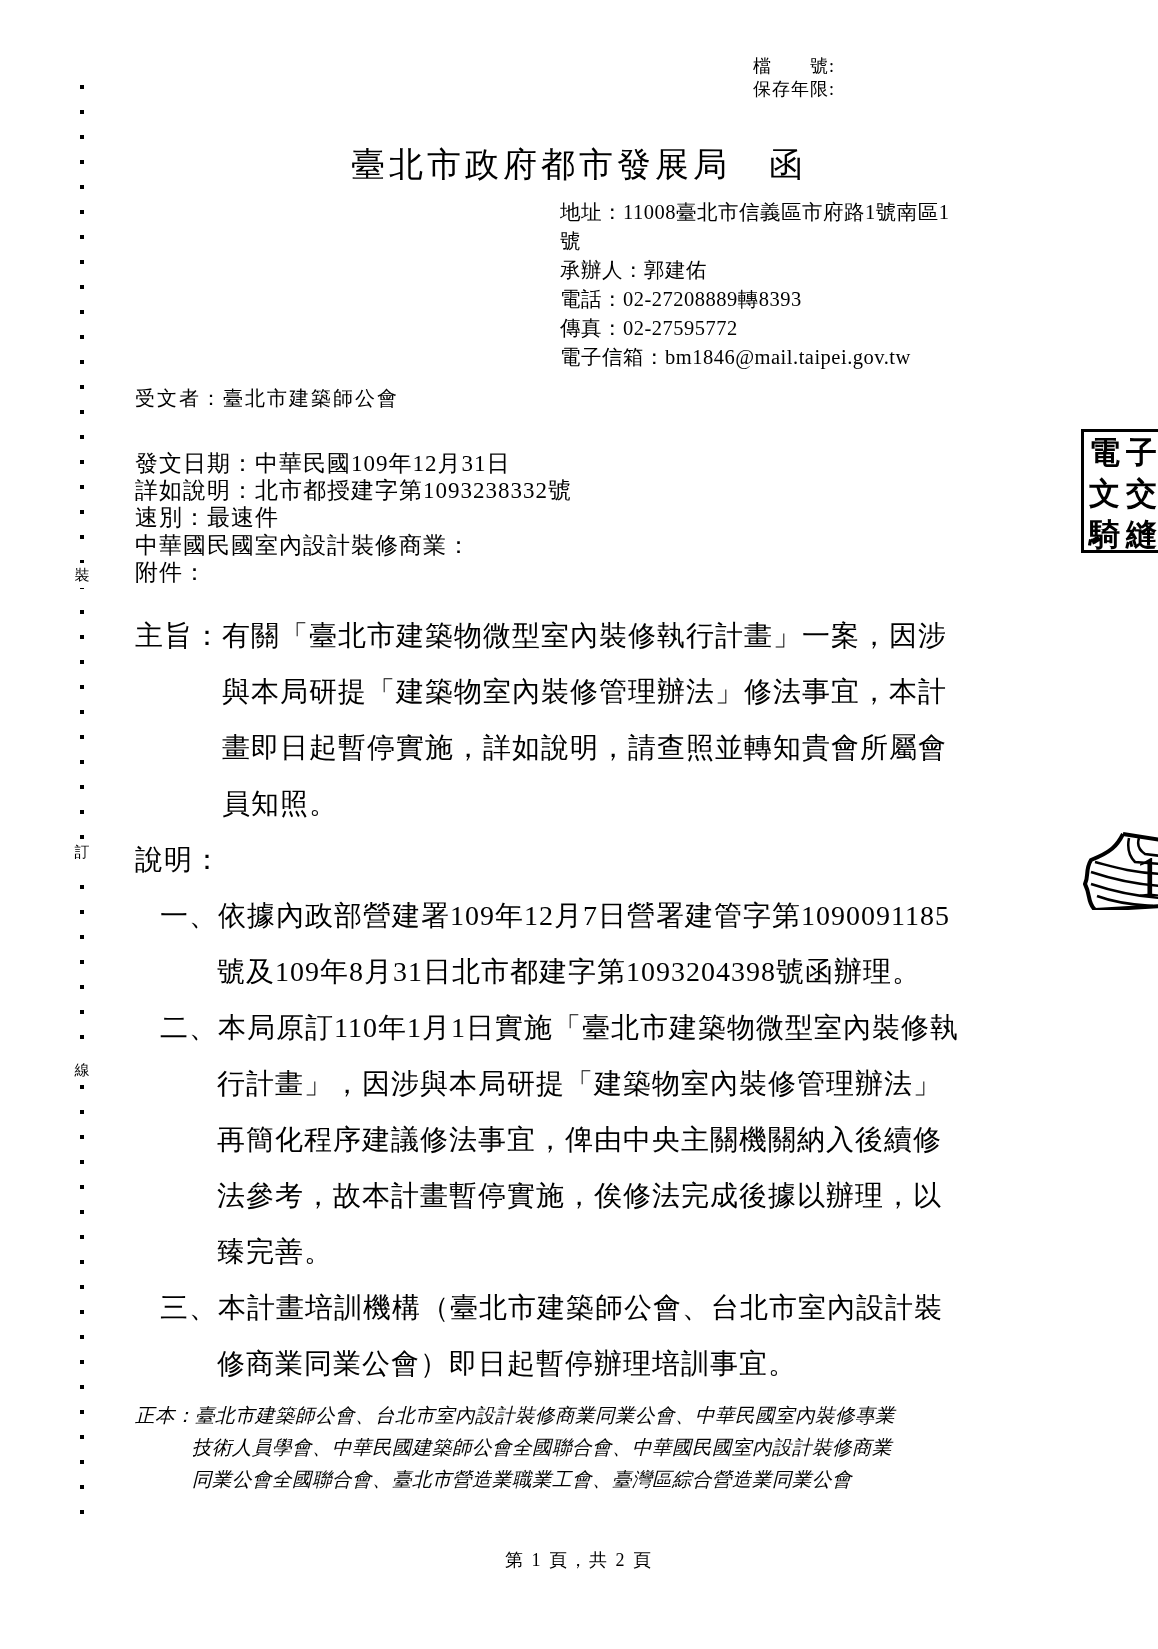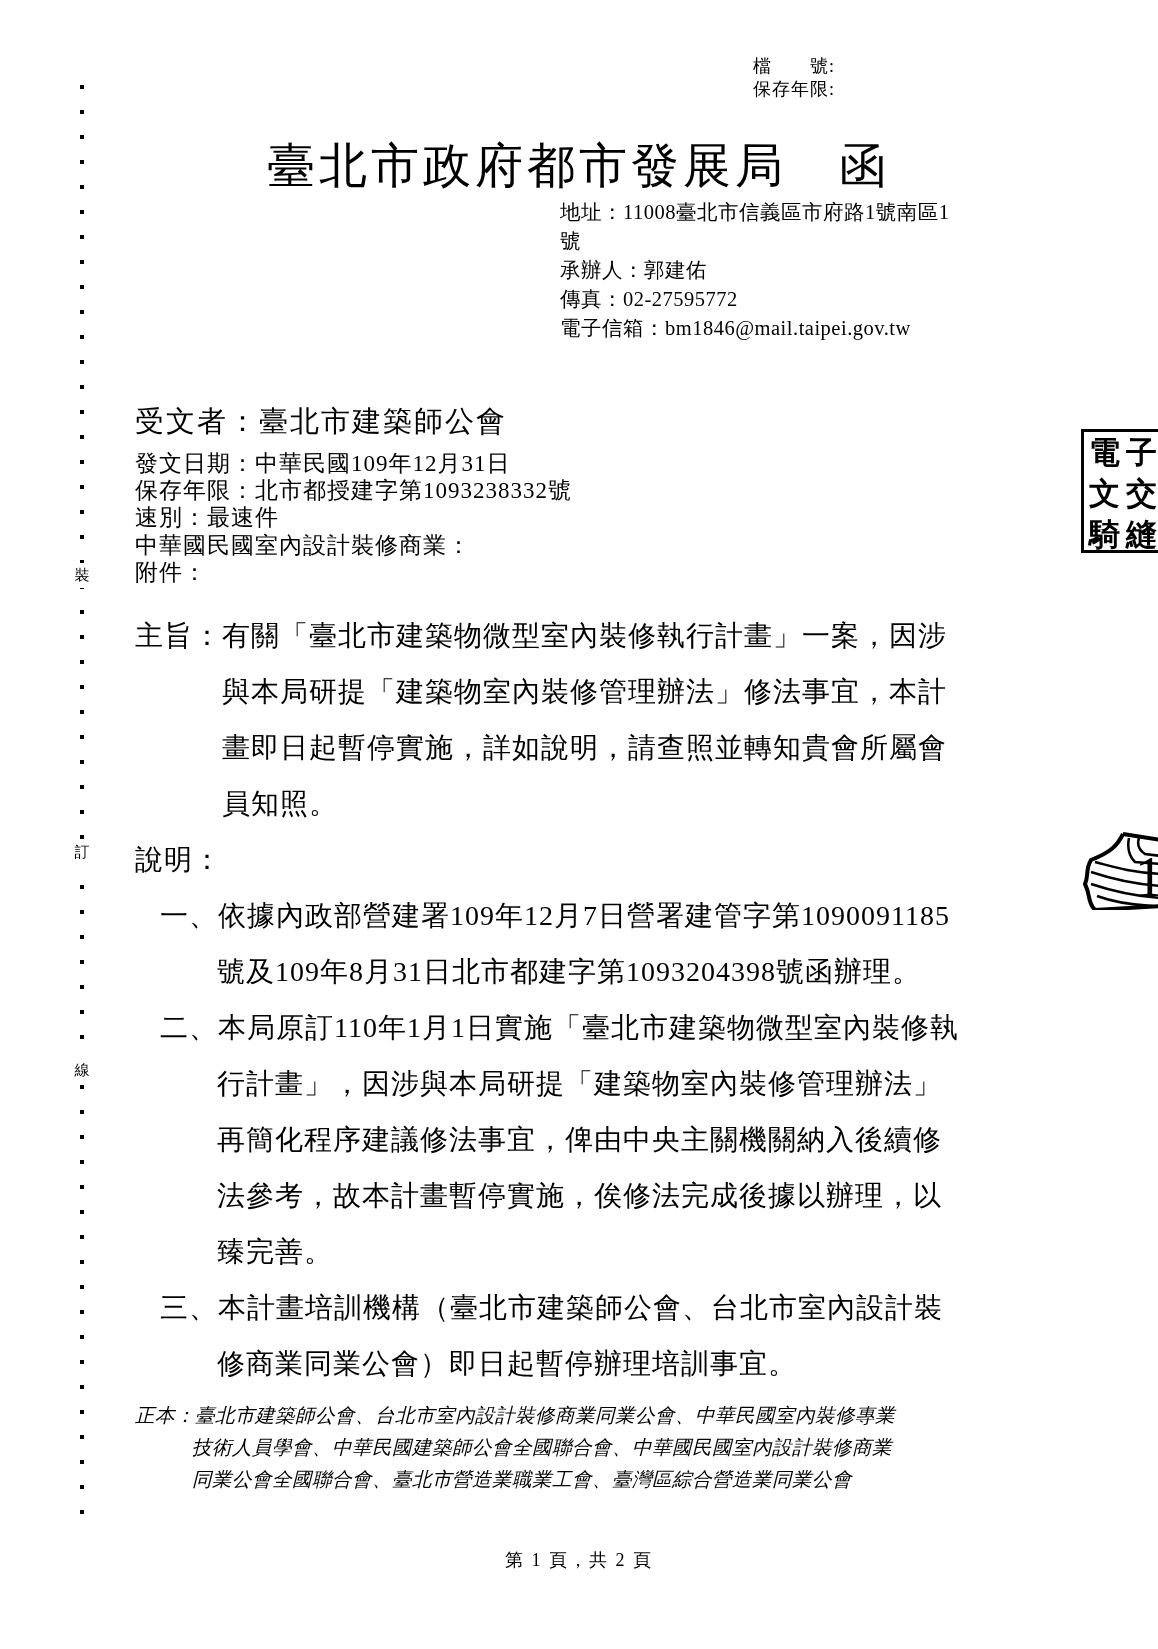--- a/index.html
+++ b/index.html
@@ -24,41 +24,41 @@
     letter-spacing: 1px;
     white-space: pre-line;
   }
 
   
   .doc-title {
     position: absolute;
     left: 0; right: 0;
     top: 134px;
     text-align: center;
-    font-size: 48px;
+    font-size: 34px;
     font-weight: normal;
     letter-spacing: 4px;
-    margin: 0;
+    margin: 8px;
   }
 
   
   .contact {
     position: absolute;
     left: 560px; top: 198px;
     font-size: 20.5px;
     line-height: 29px;
     letter-spacing: 0.5px;
   }
   .contact-line { white-space: pre-line; }
 
   
   .recipient {
     position: absolute;
-    left: 135px; top: 402px;
-    font-size: 29px;
+    left: 135px; top: 385px;
+    font-size: 20px;
     letter-spacing: 2px;
   }
 
   
   .meta {
     position: absolute;
     left: 135px; top: 450px;
     font-size: 23px;
     line-height: 27.2px;
     letter-spacing: 1px;
@@ -163,29 +163,30 @@
 
   <div class="file-block pre">檔　　號:
 保存年限:</div>
 
   <h1 class="doc-title">臺北市政府都市發展局　函</h1>
 
   <div class="contact">
     <div class="contact-line">地址：11008臺北市信義區市府路1號南區1
 號</div>
     <div class="contact-line">承辦人：郭建佑</div>
+    <div class="contact-line">電話：02-27208889轉8393</div>
     <div class="contact-line">傳真：02-27595772</div>
     <div class="contact-line">電子信箱：bm1846@mail.taipei.gov.tw</div>
   </div>
 
   <div class="recipient">受文者：臺北市建築師公會</div>
 
   <div class="meta">
     <div>發文日期：中華民國109年12月31日</div>
-    <div>保存年限：北市都授建字第1093238332號</div>
+    <div>詳如說明：北市都授建字第1093238332號</div>
     <div>速別：最速件</div>
     <div>中華國民國室內設計裝修商業：</div>
     <div>附件：</div>
   </div>
 
   <div class="body-flow">
     <p class="subject-par">主旨：有關「臺北市建築物微型室內裝修執行計畫」一案，因涉
 與本局研提「建築物室內裝修管理辦法」修法事宜，本計
 畫即日起暫停實施，詳如說明，請查照並轉知貴會所屬會
 員知照。</p>

